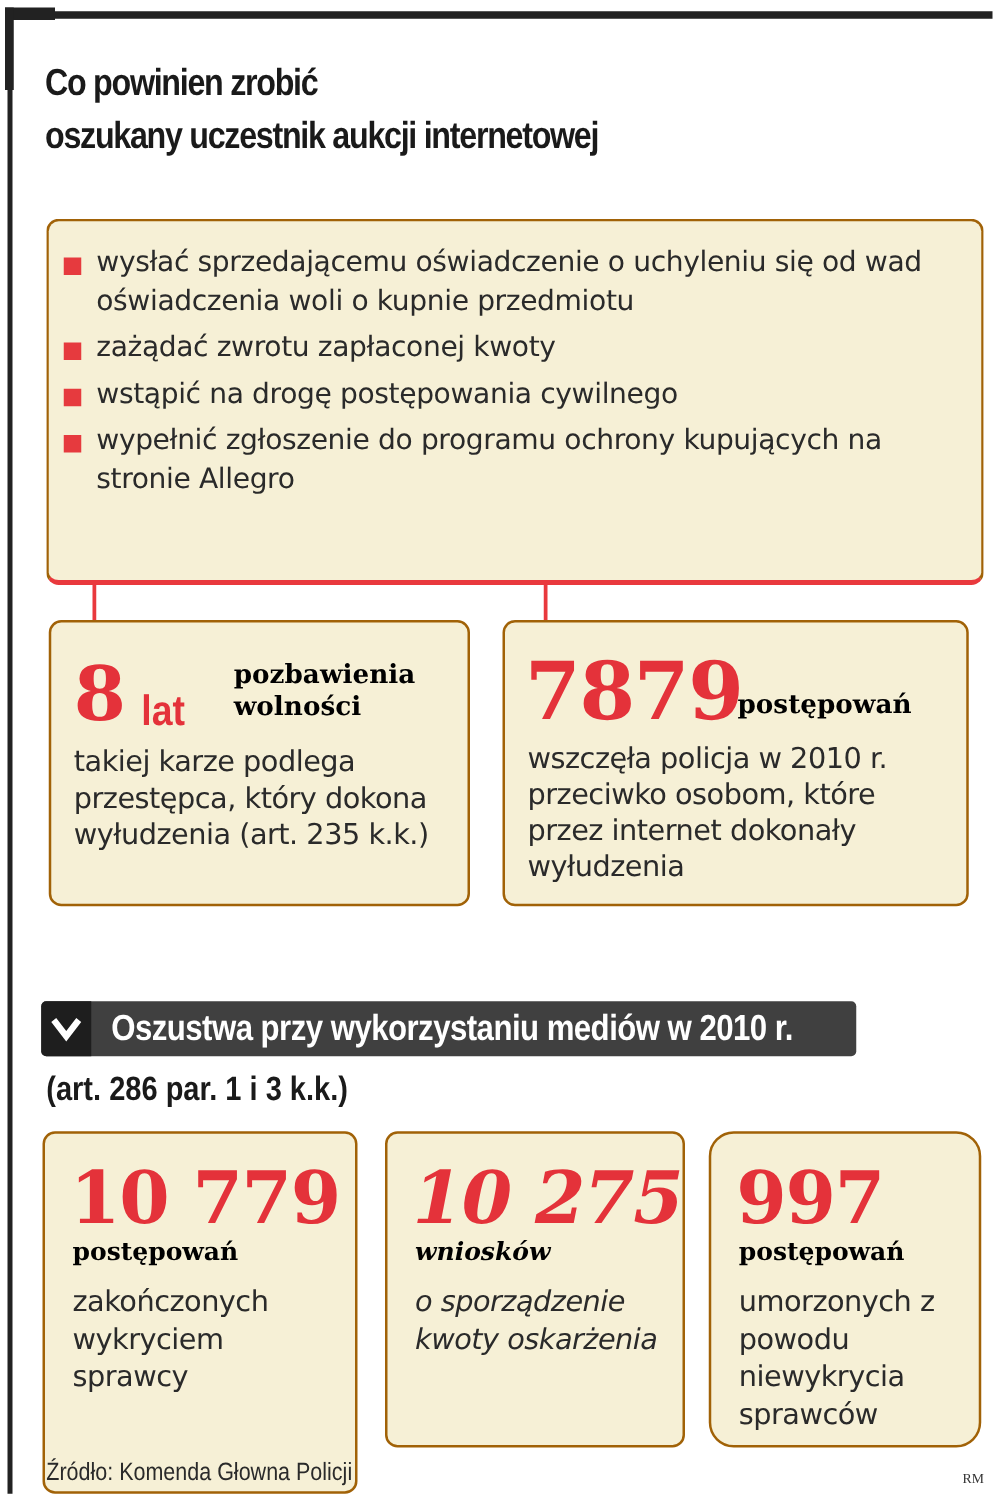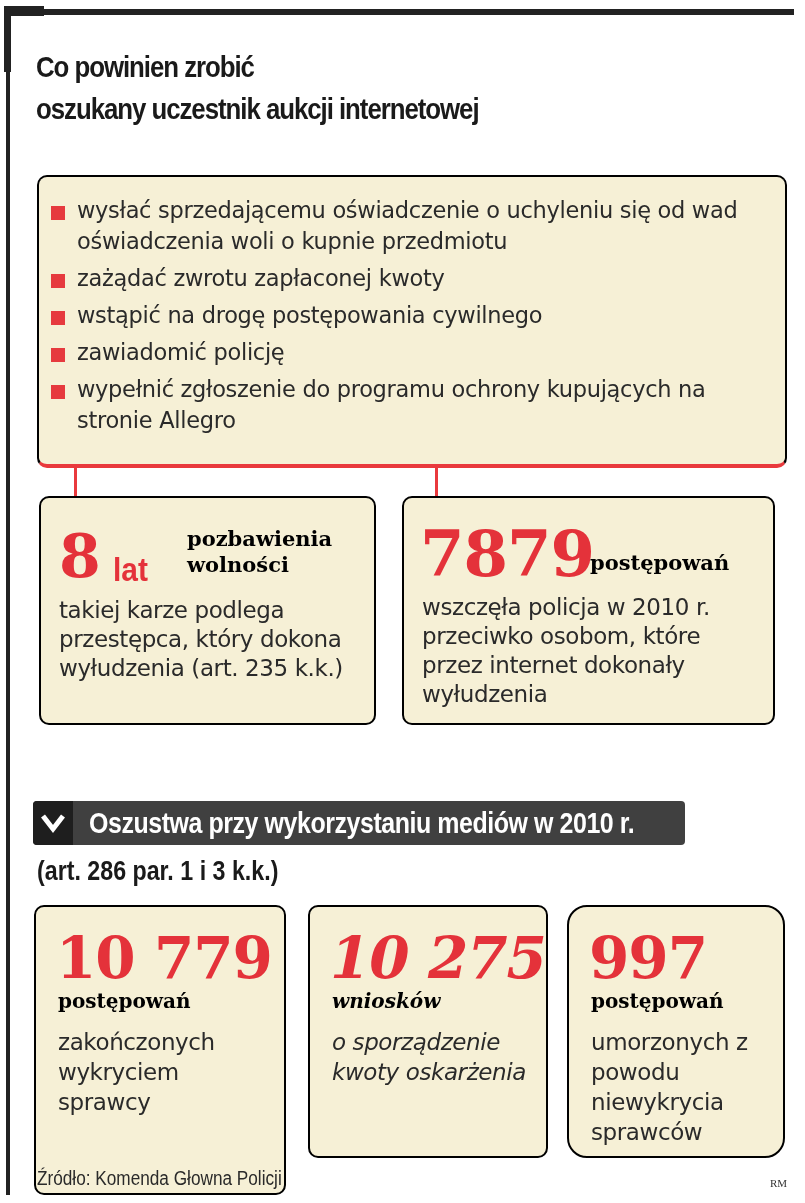--- a/index.html
+++ b/index.html
@@ -6,21 +6,21 @@
   body { width: 805px; height: 1203px; position: relative; overflow: hidden; font-family: "DejaVu Sans", sans-serif; }
 
   .frame-top { position: absolute; left: 4px; top: 9px; width: 790px; height: 6px; background: #222; }
   .frame-top-thick { position: absolute; left: 4px; top: 6px; width: 40px; height: 10px; background: #222; }
   .frame-left { position: absolute; left: 4px; top: 6px; width: 7px; height: 66px; background: #222; }
   .frame-left-thin { position: absolute; left: 6px; top: 60px; width: 4px; height: 1135px; background: #222; }
 
   .title { position: absolute; left: 36px; top: 46px; margin: 0; font-family: "Liberation Sans", sans-serif; font-weight: bold; font-size: 30px; line-height: 42px; color: #1a1a1a; letter-spacing: -1.2px; transform: scaleX(0.86); transform-origin: left top; }
   .title span { display: block; }
 
-  .box { position: absolute; background: #f6f0d6; border: 2px solid #000000; border-radius: 10px; box-sizing: border-box; }
+  .box { position: absolute; background: #f6f0d6; border: 2px solid #a16207; border-radius: 10px; box-sizing: border-box; }
   .steps { left: 37px; top: 175px; width: 750px; height: 293px; border-bottom: 4px solid #e9393d; }
   .steps ul { list-style: none; margin: 0; padding: 18px 0 0 10px; }
   .steps li { position: relative; padding-left: 28px; font-family: "DejaVu Sans", sans-serif; font-size: 22.5px; line-height: 31px; color: #2a2a2a; margin-bottom: 6px; letter-spacing: -0.3px; }
   .steps li .bullet { position: absolute; left: 2px; top: 11px; width: 14px; height: 14px; background: #e63a3e; }
 
   .connector { position: absolute; width: 3px; background: #e9393d; }
   .c1 { left: 74px; top: 468px; height: 30px; }
   .c2 { left: 435px; top: 468px; height: 30px; }
 
   .stat-top-1 { left: 39px; top: 496px; width: 337px; height: 229px; }
@@ -65,21 +65,20 @@
 <h1 class="title">
   <span>Co powinien zrobić</span>
   <span>oszukany uczestnik aukcji internetowej</span>
 </h1>
 
 <div class="box steps">
   <ul>
     <li><span class="bullet"></span><span>wysłać sprzedającemu oświadczenie o uchyleniu się od wad oświadczenia woli o kupnie przedmiotu</span></li>
     <li><span class="bullet"></span><span>zażądać zwrotu zapłaconej kwoty</span></li>
     <li><span class="bullet"></span><span>wstąpić na drogę postępowania cywilnego</span></li>
-    <li><span class="bullet"></span><span>zawiadomić policję</span></li>
     <li><span class="bullet"></span><span>wypełnić zgłoszenie do programu ochrony kupujących na stronie Allegro</span></li>
   </ul>
 </div>
 
 <div class="connector c1"></div>
 <div class="connector c2"></div>
 
 <div class="box stat-top-1">
   <div class="big-num st1-num">8</div>
   <div class="st1-unit">lat</div>

